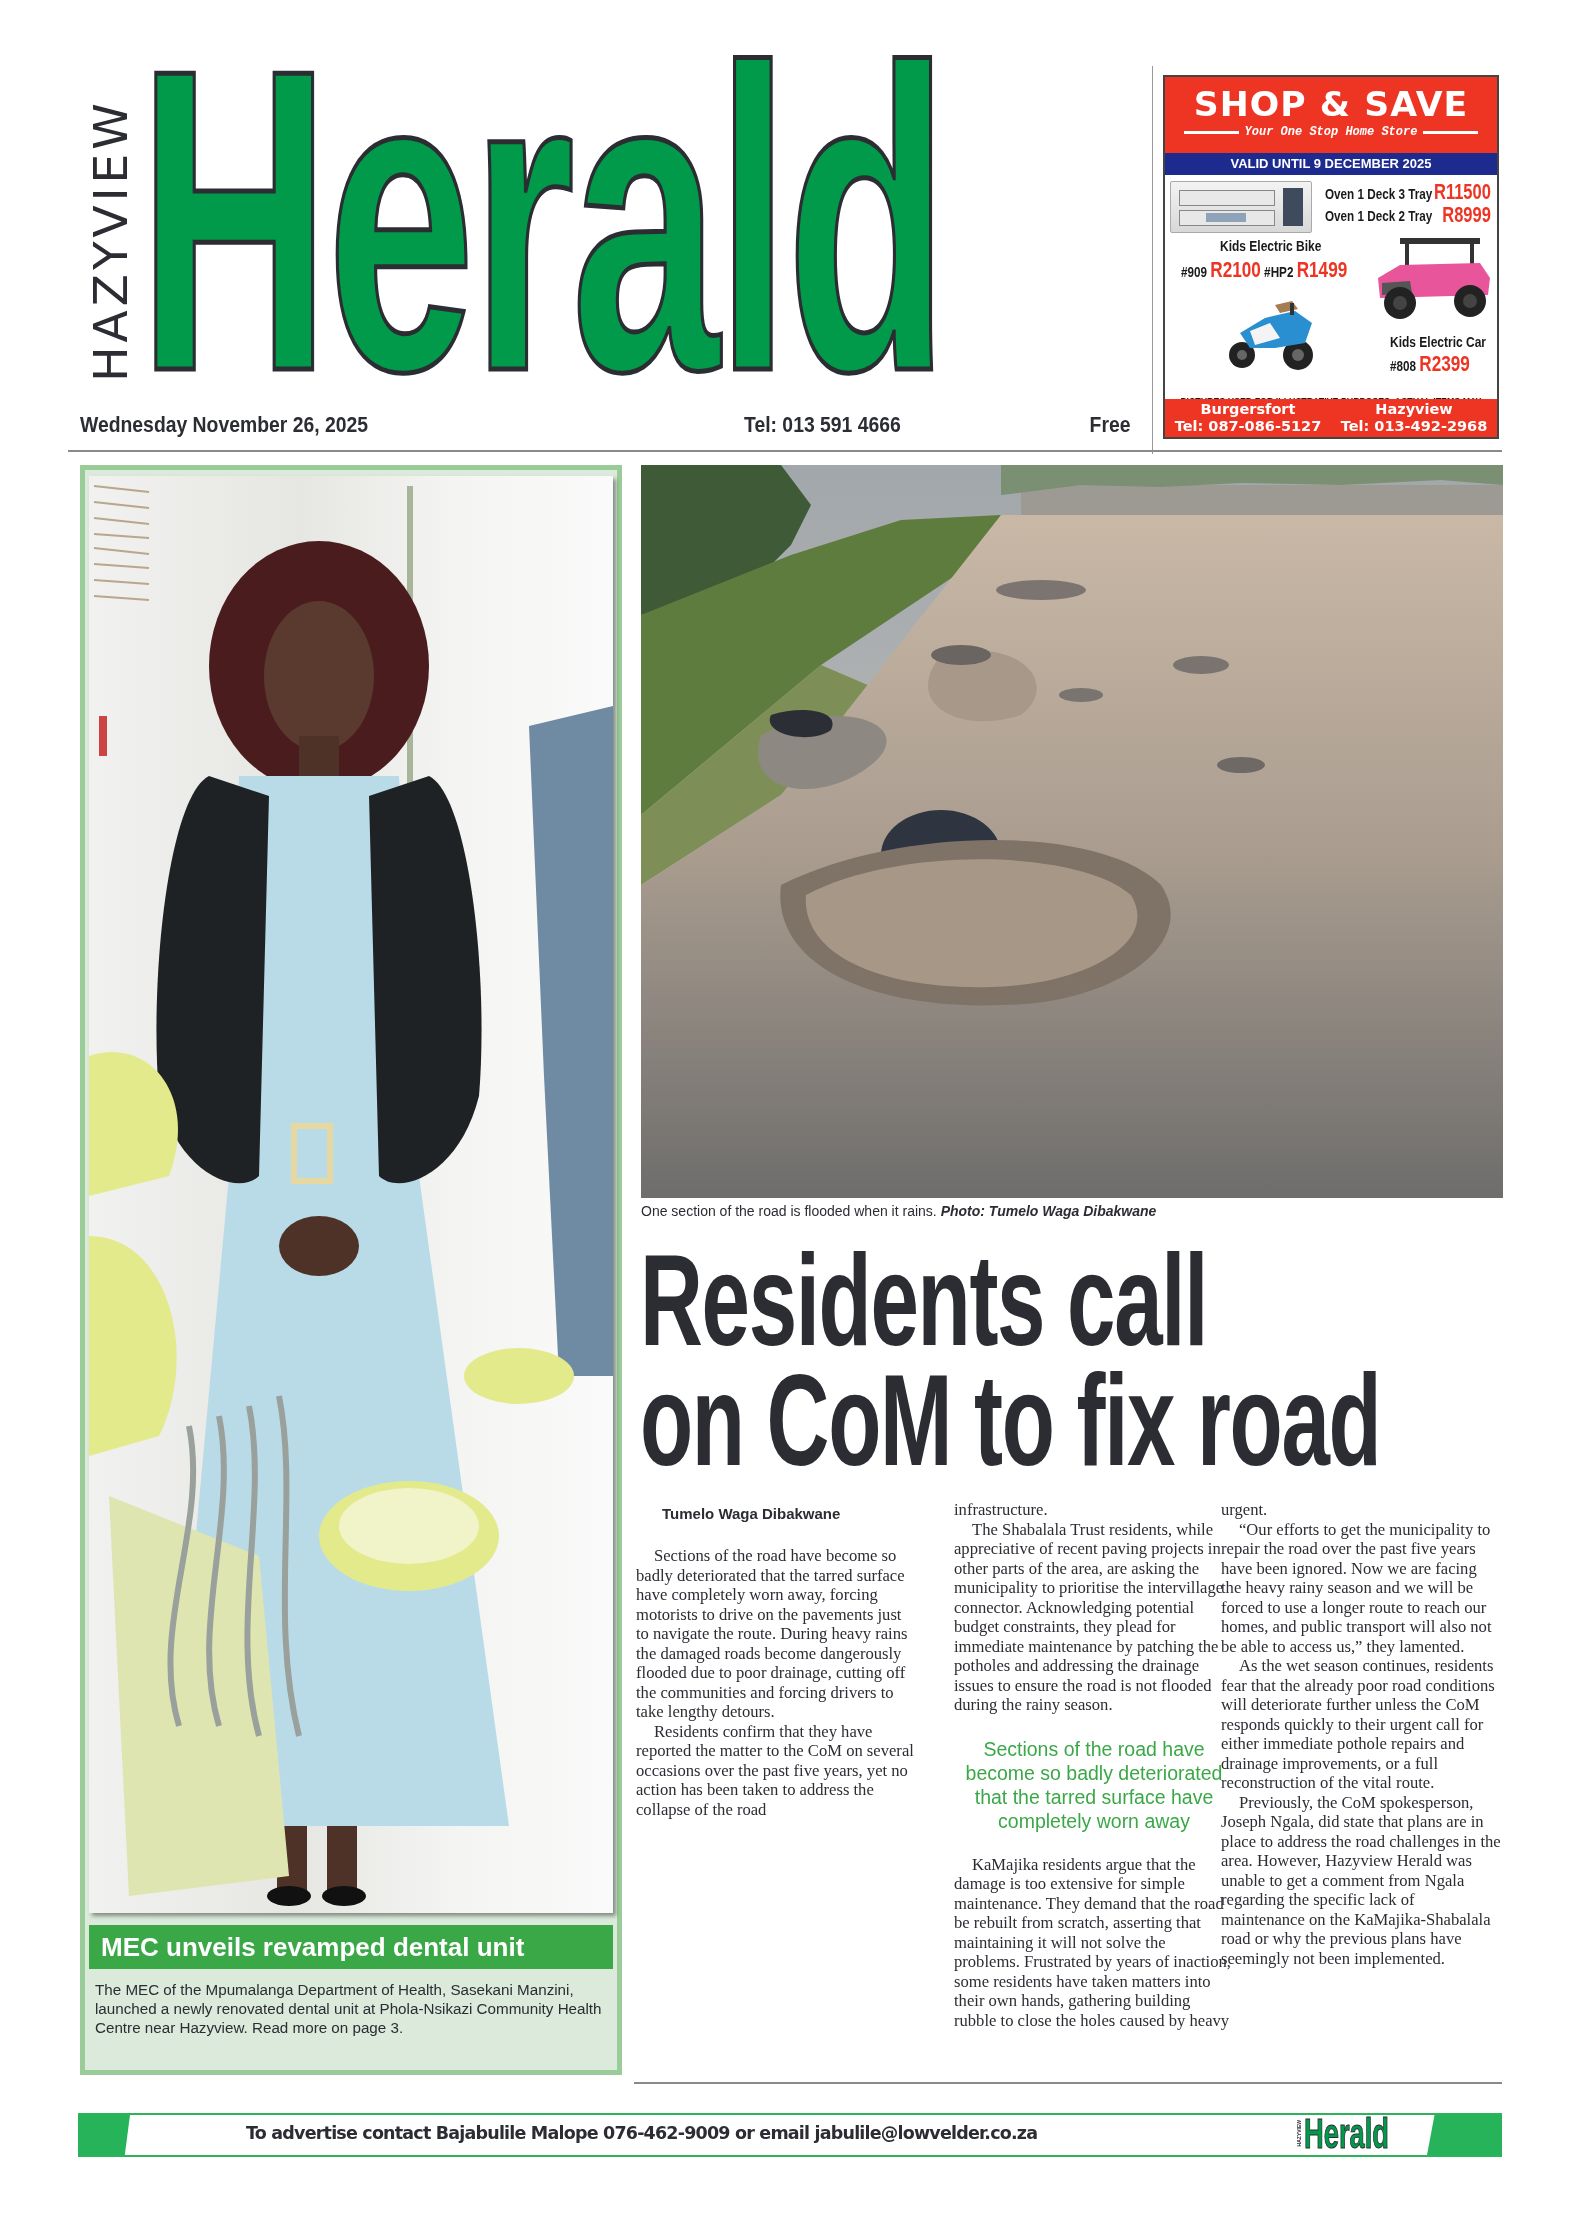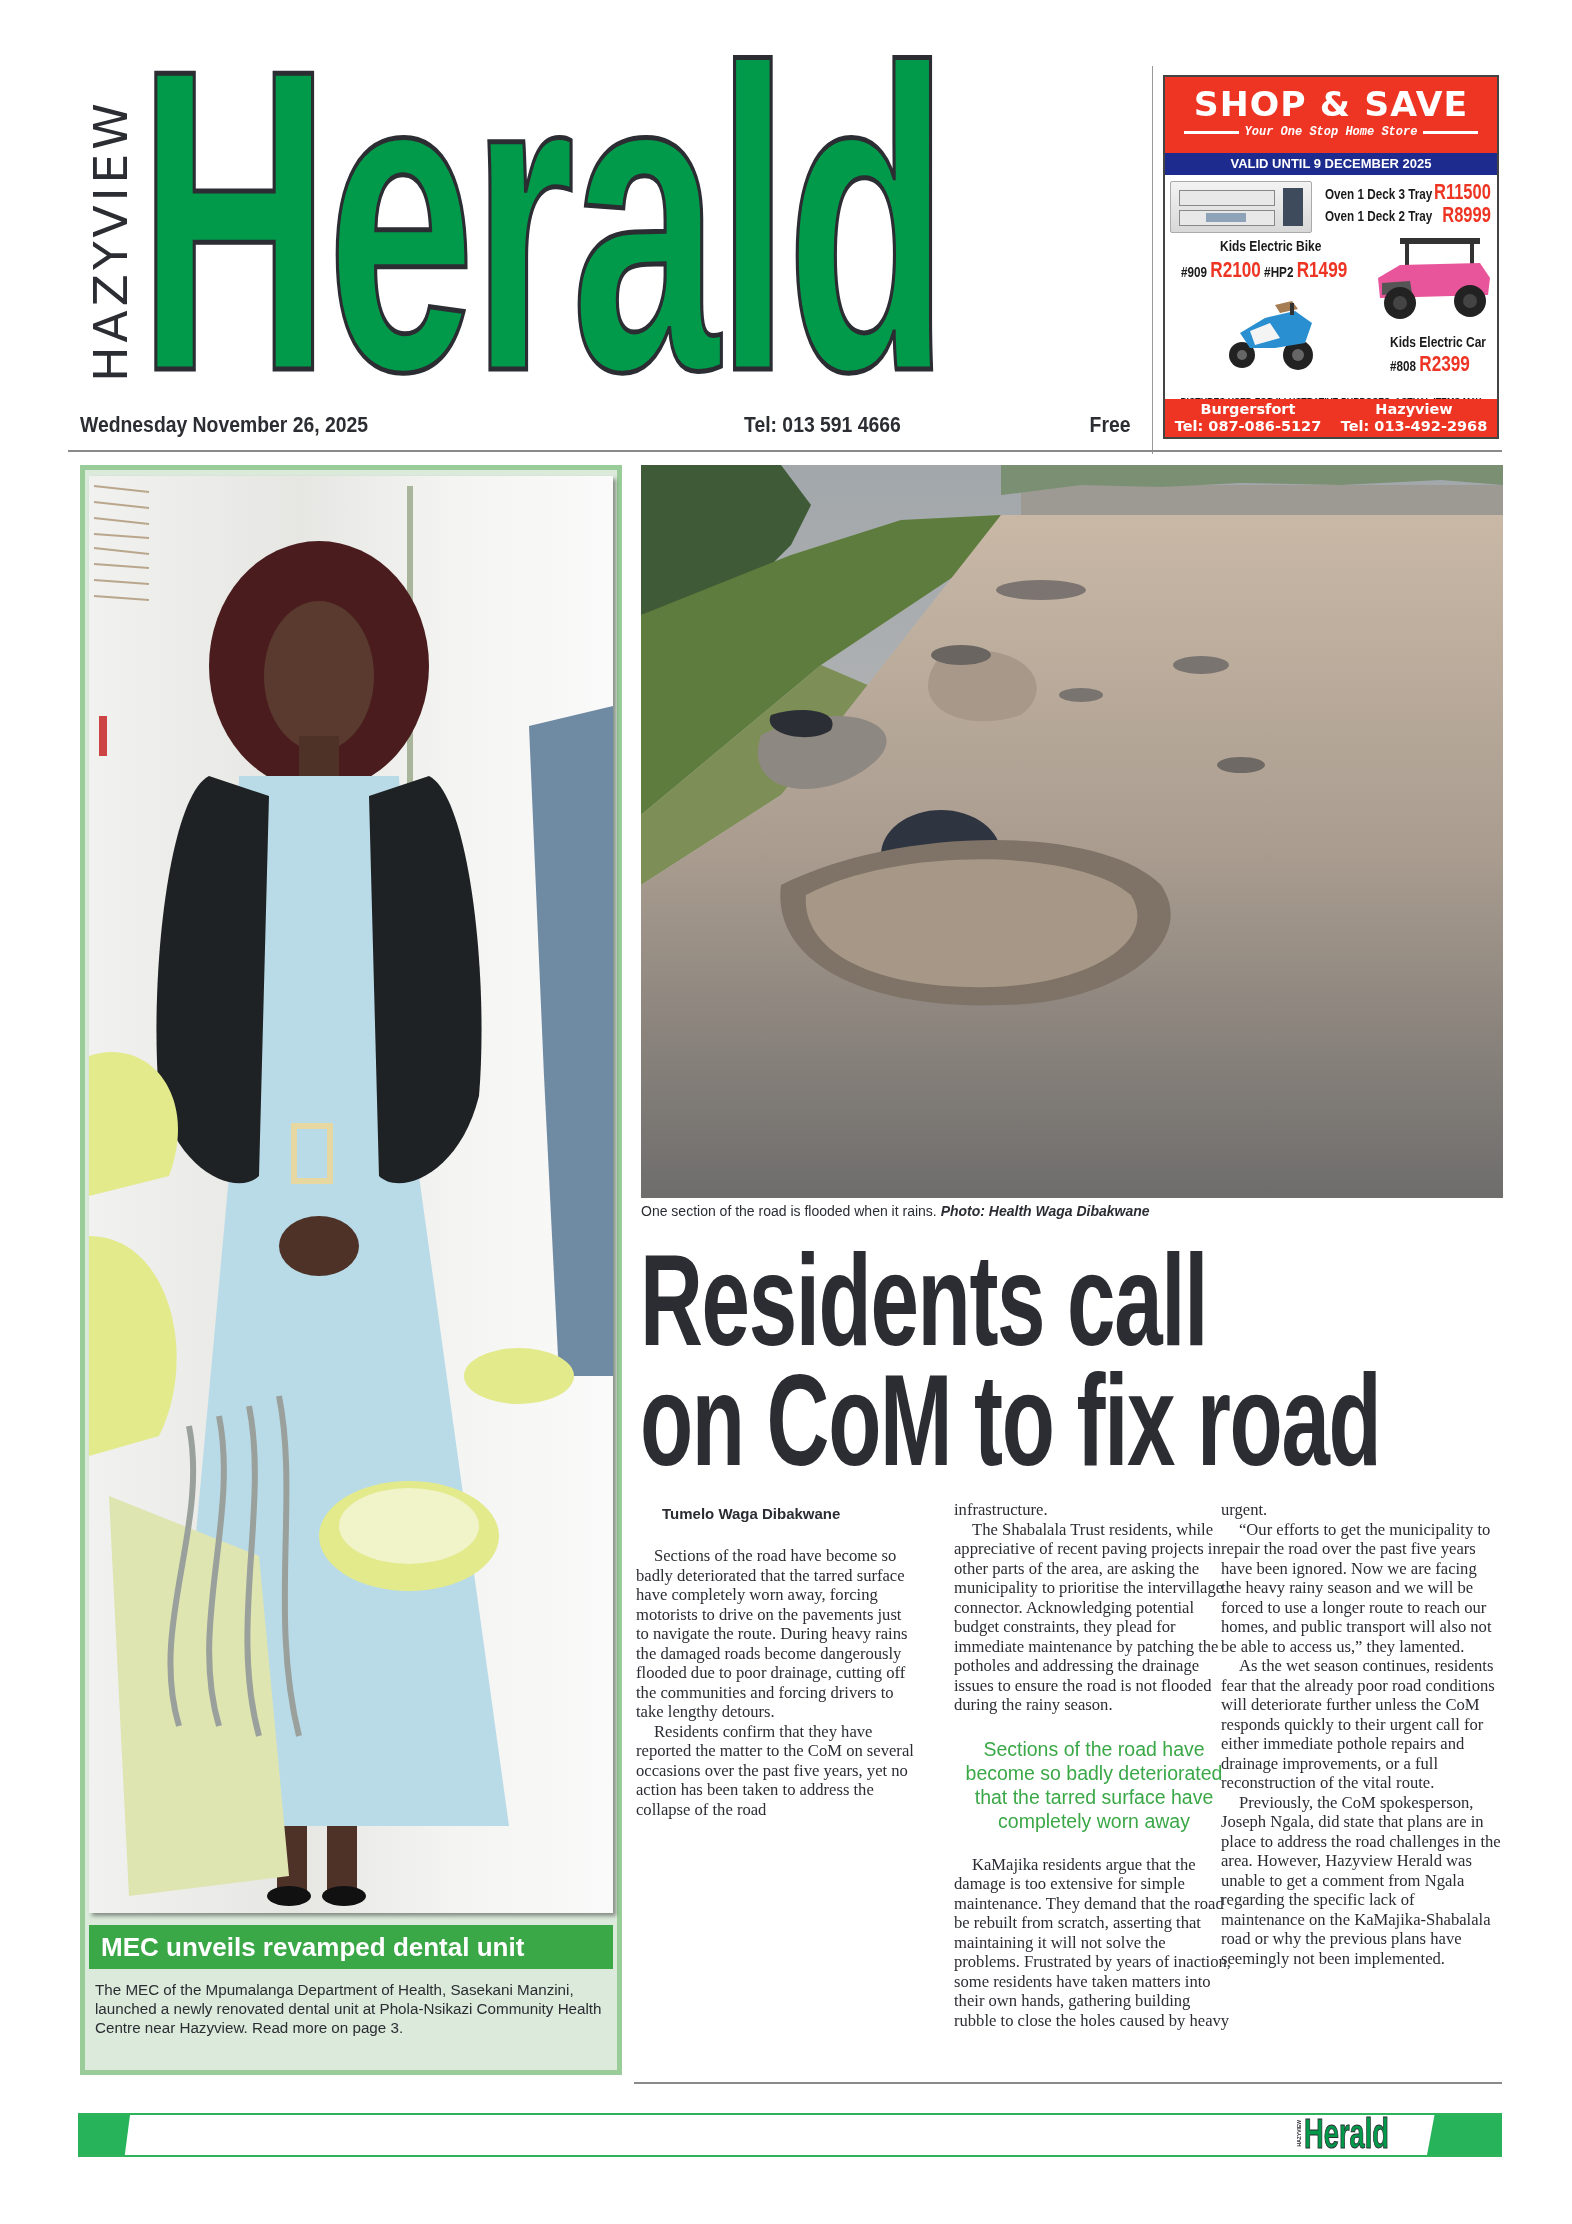--- a/index.html
+++ b/index.html
@@ -280,21 +280,21 @@
     <ellipse cx="400" cy="125" rx="45" ry="10" fill="#7c7470"></ellipse>
     <ellipse cx="320" cy="190" rx="30" ry="10" fill="#6a6561"></ellipse>
     <ellipse cx="440" cy="230" rx="22" ry="7" fill="#7a7470"></ellipse>
     <ellipse cx="560" cy="200" rx="28" ry="9" fill="#7a7470"></ellipse>
     <ellipse cx="600" cy="300" rx="24" ry="8" fill="#6e6965"></ellipse>
     <path d="M130 250 C 160 240 200 245 190 265 C 170 280 120 270 130 250 Z" fill="#2b2f35"></path>
   </svg>
 </div>
 <div class="road-caption">
   <span>One section of the road is flooded when it rains.</span>
-  <b>Photo: Health Waga Dibakwane</b>
+  <b>Photo: Tumelo Waga Dibakwane</b>
 </div>
 
 <div class="headline">
   <div>Residents call</div>
   <div>on CoM to fix road</div>
 </div>
 
 <div class="byline">Tumelo Waga Dibakwane</div>
 
 <div class="col col1">
@@ -313,18 +313,19 @@
   <p class="noindent">urgent.</p>
   <p>“Our efforts to get the municipality to repair the road over the past five years have been ignored. Now we are facing the heavy rainy season and we will be forced to use a longer route to reach our homes, and public transport will also not be able to access us,” they lamented.</p>
   <p>As the wet season continues, residents fear that the already poor road conditions will deteriorate further unless the CoM responds quickly to their urgent call for either immediate pothole repairs and drainage improvements, or a full reconstruction of the vital route.</p>
   <p>Previously, the CoM spokesperson, Joseph Ngala, did state that plans are in place to address the road challenges in the area. However, Hazyview Herald was unable to get a comment from Ngala regarding the specific lack of maintenance on the KaMajika-Shabalala road or why the previous plans have seemingly not been implemented.</p>
 </div>
 
 <div class="bottom-rule"></div>
 
 <div class="footer">
   <div class="lslant"></div>
+  <div class="text">To advertise contact Bajabulile Malope 076-462-9009 or email jabulile@lowvelder.co.za</div>
   <div class="mini-logo">
     <span class="hz">HAZYVIEW</span>
     <span class="hr">Herald</span>
   </div>
   <div class="rslant"></div>
 </div>
 
 </body></html>

